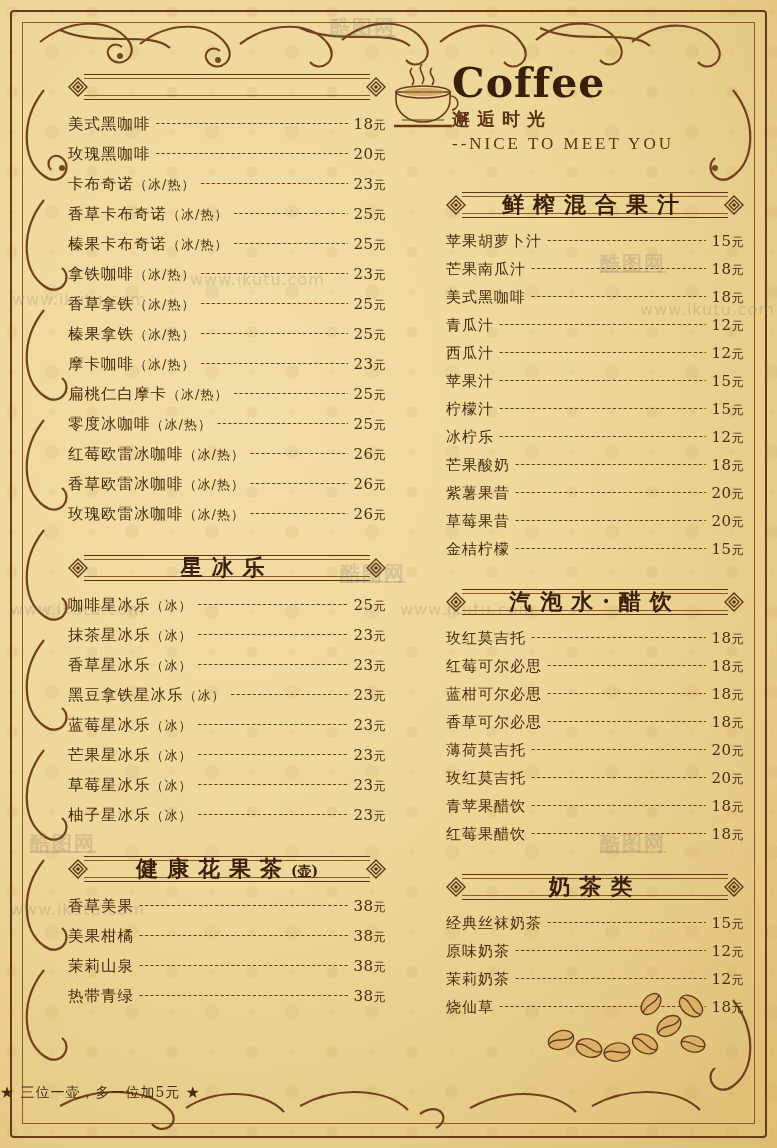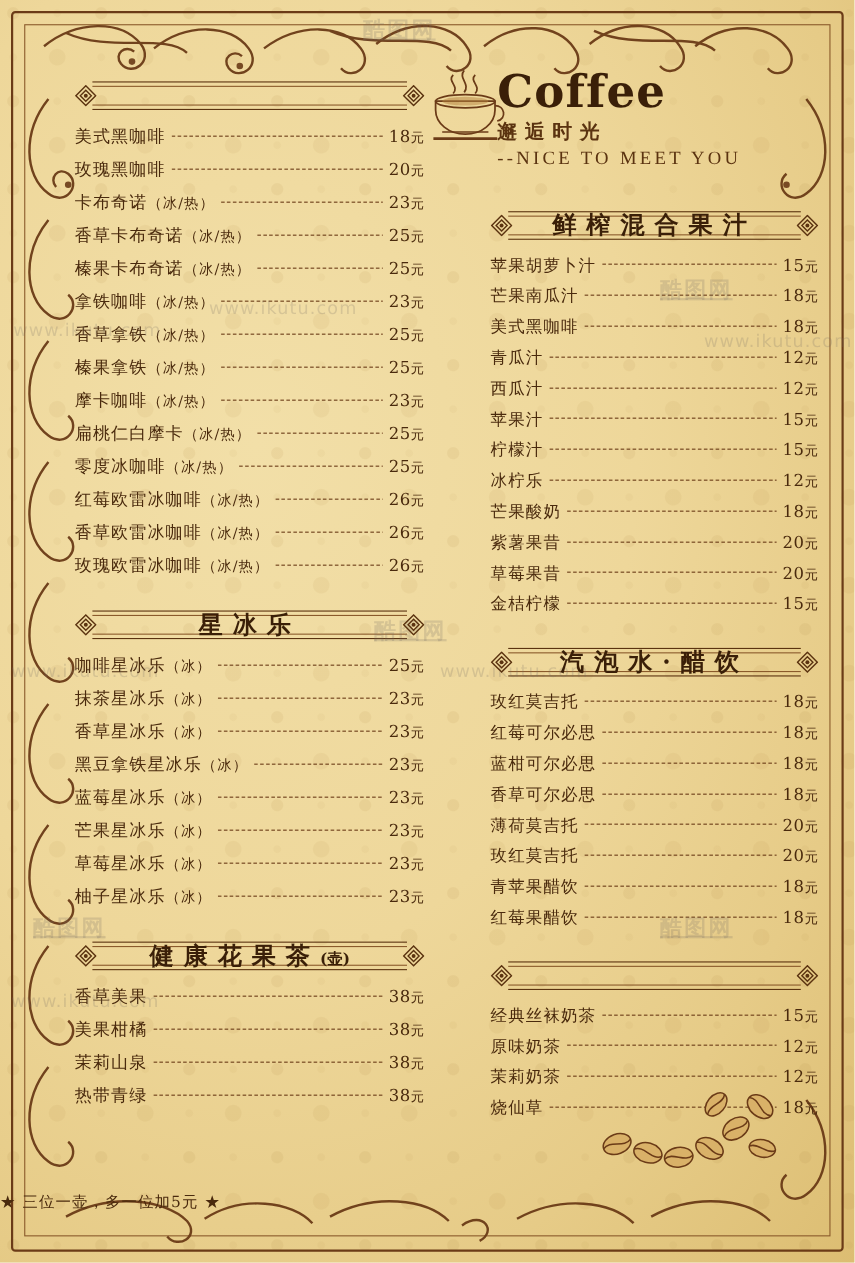--- a/index.html
+++ b/index.html
@@ -581,20 +581,21 @@
             </g>
             <circle cx="10" cy="10" r="1.8" fill="#5b3310"></circle>
           </svg>
           <svg class="orn r" viewBox="0 0 20 20">
             <g fill="none" stroke="#5b3310" stroke-width="1.3">
               <path d="M10 1 L19 10 L10 19 L1 10 Z"></path>
               <path d="M10 5 L15 10 L10 15 L5 10 Z"></path>
             </g>
             <circle cx="10" cy="10" r="1.8" fill="#5b3310"></circle>
           </svg>
+          <div class="sec-title">奶茶类</div>
         </div>
         <div class="items">
           <div class="row">
             <span class="nm sp2">经典丝袜奶茶</span>
             <span class="dots">---------------------------------------------</span>
             <span class="pr">15<span class="yuan">元</span></span>
           </div>
           <div class="row">
             <span class="nm sp1">原味奶茶</span>
             <span class="dots">---------------------------------------------</span>

